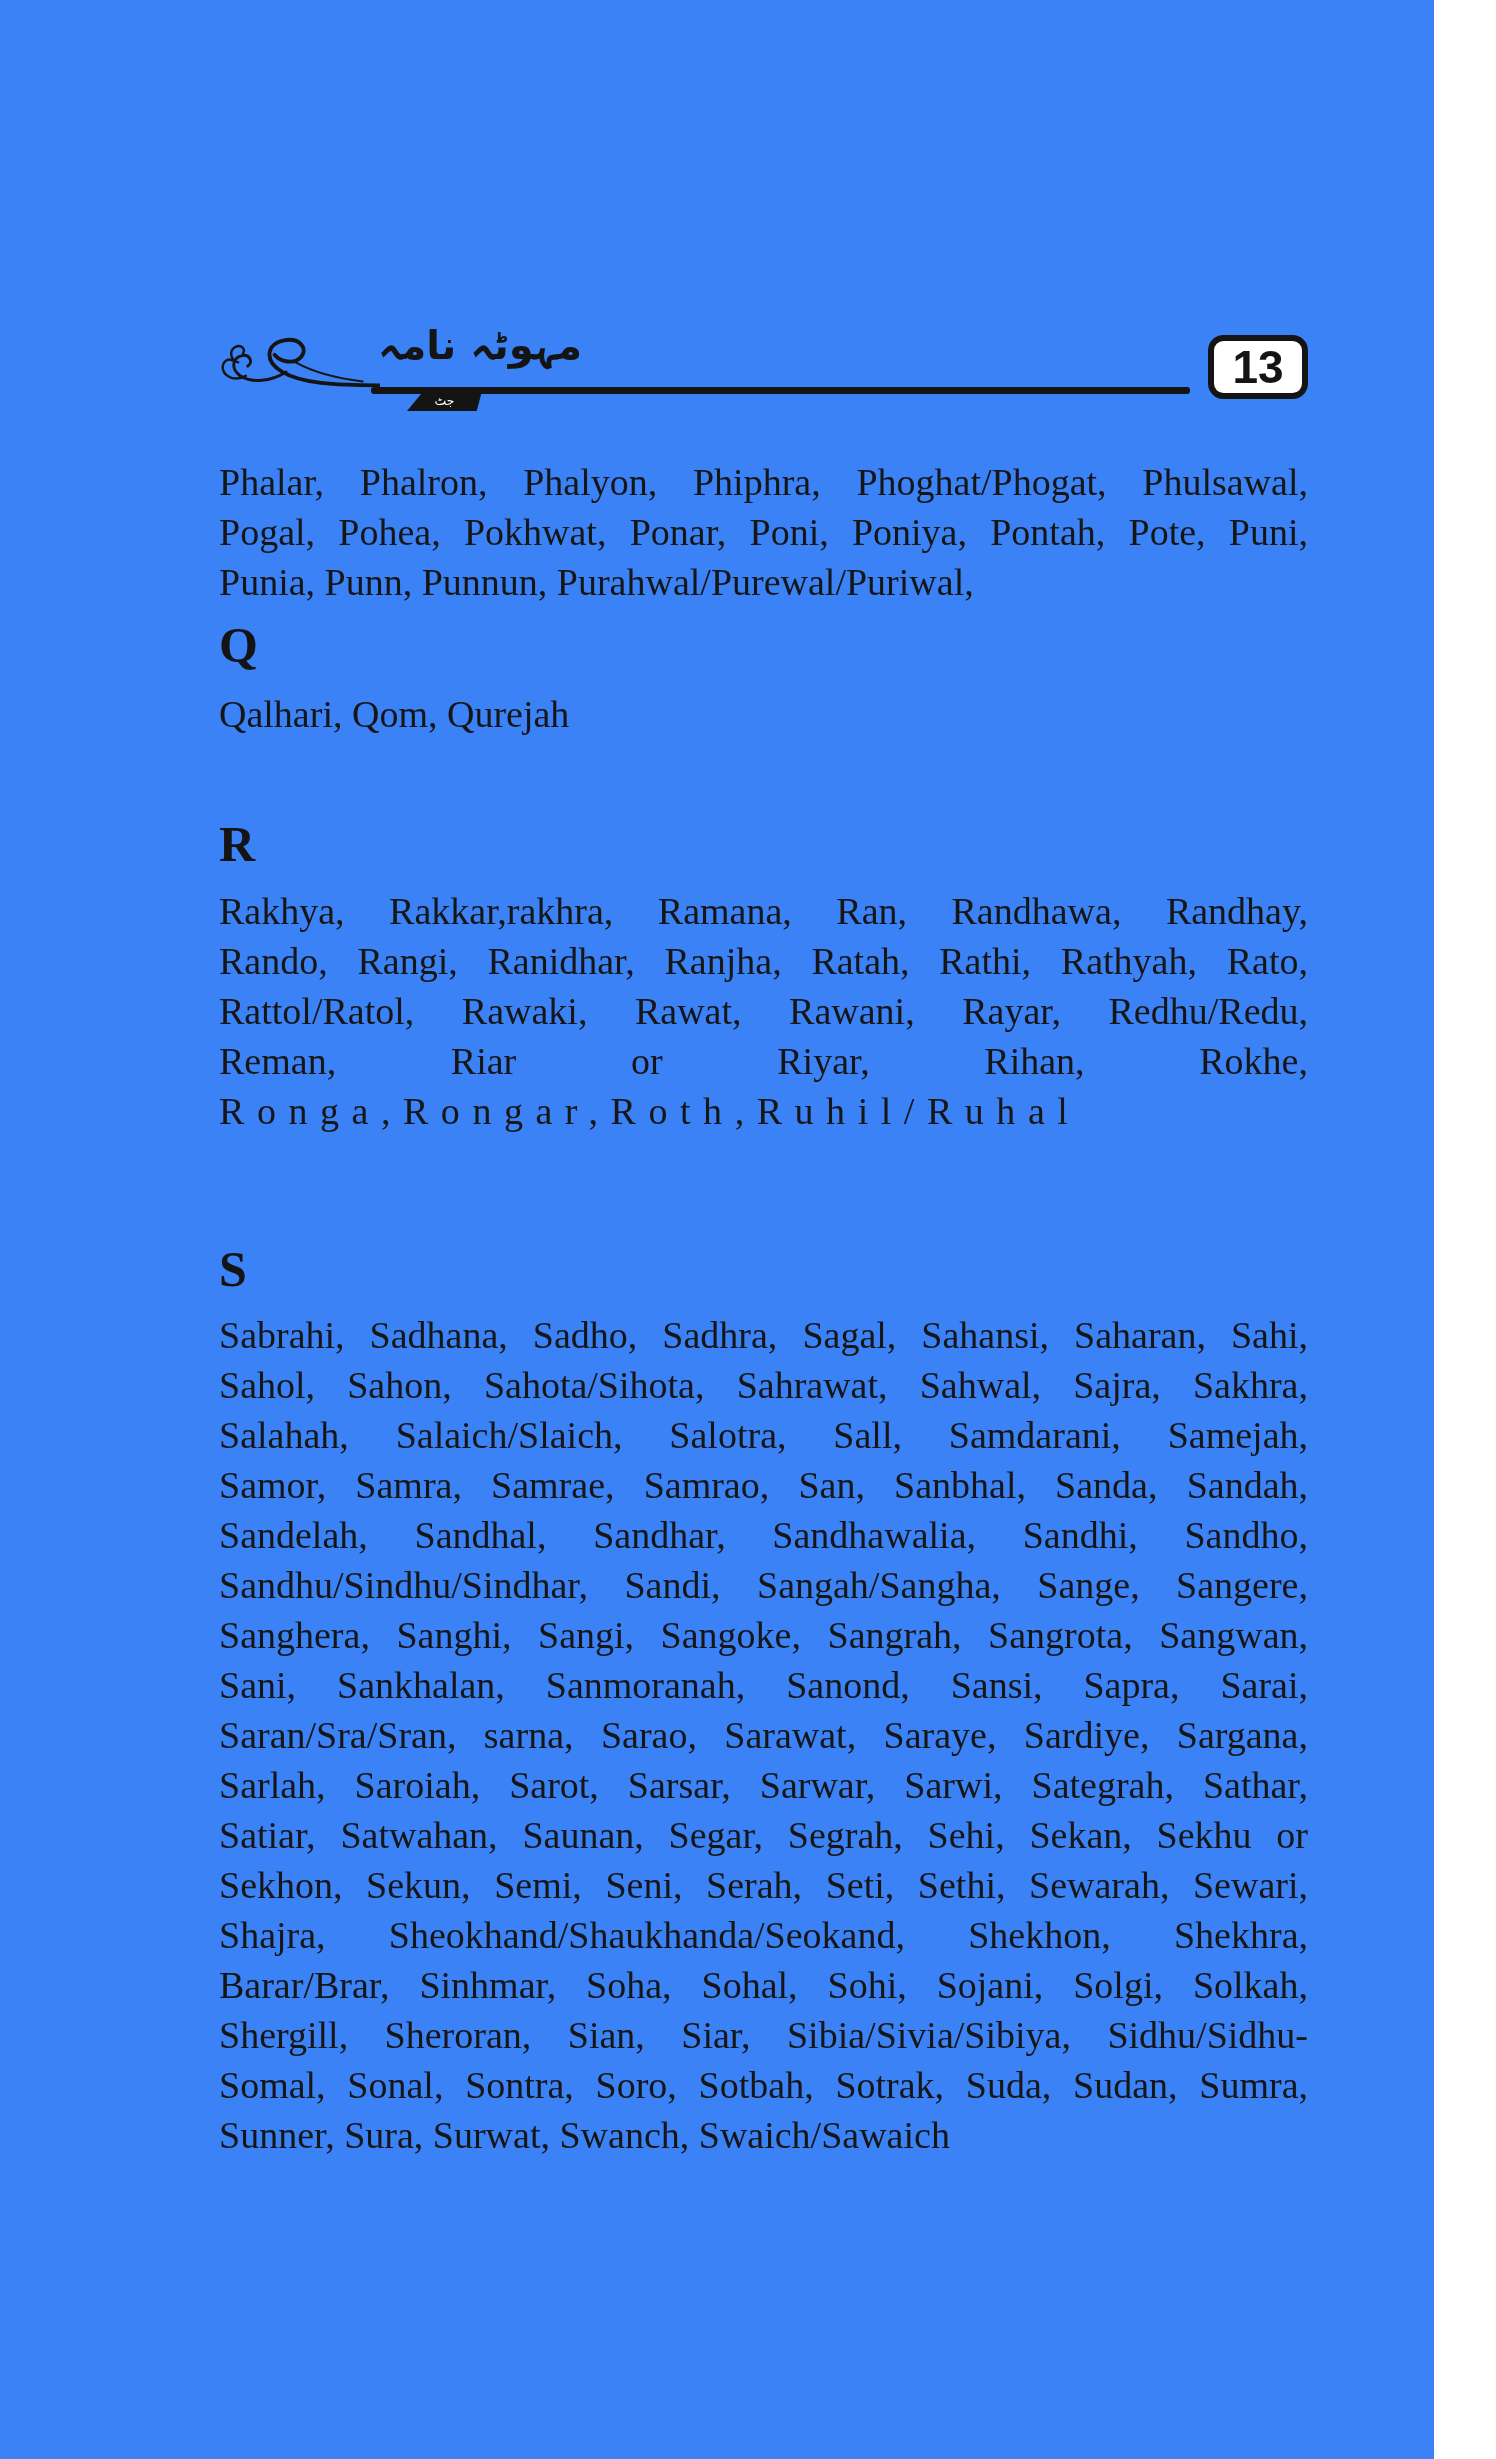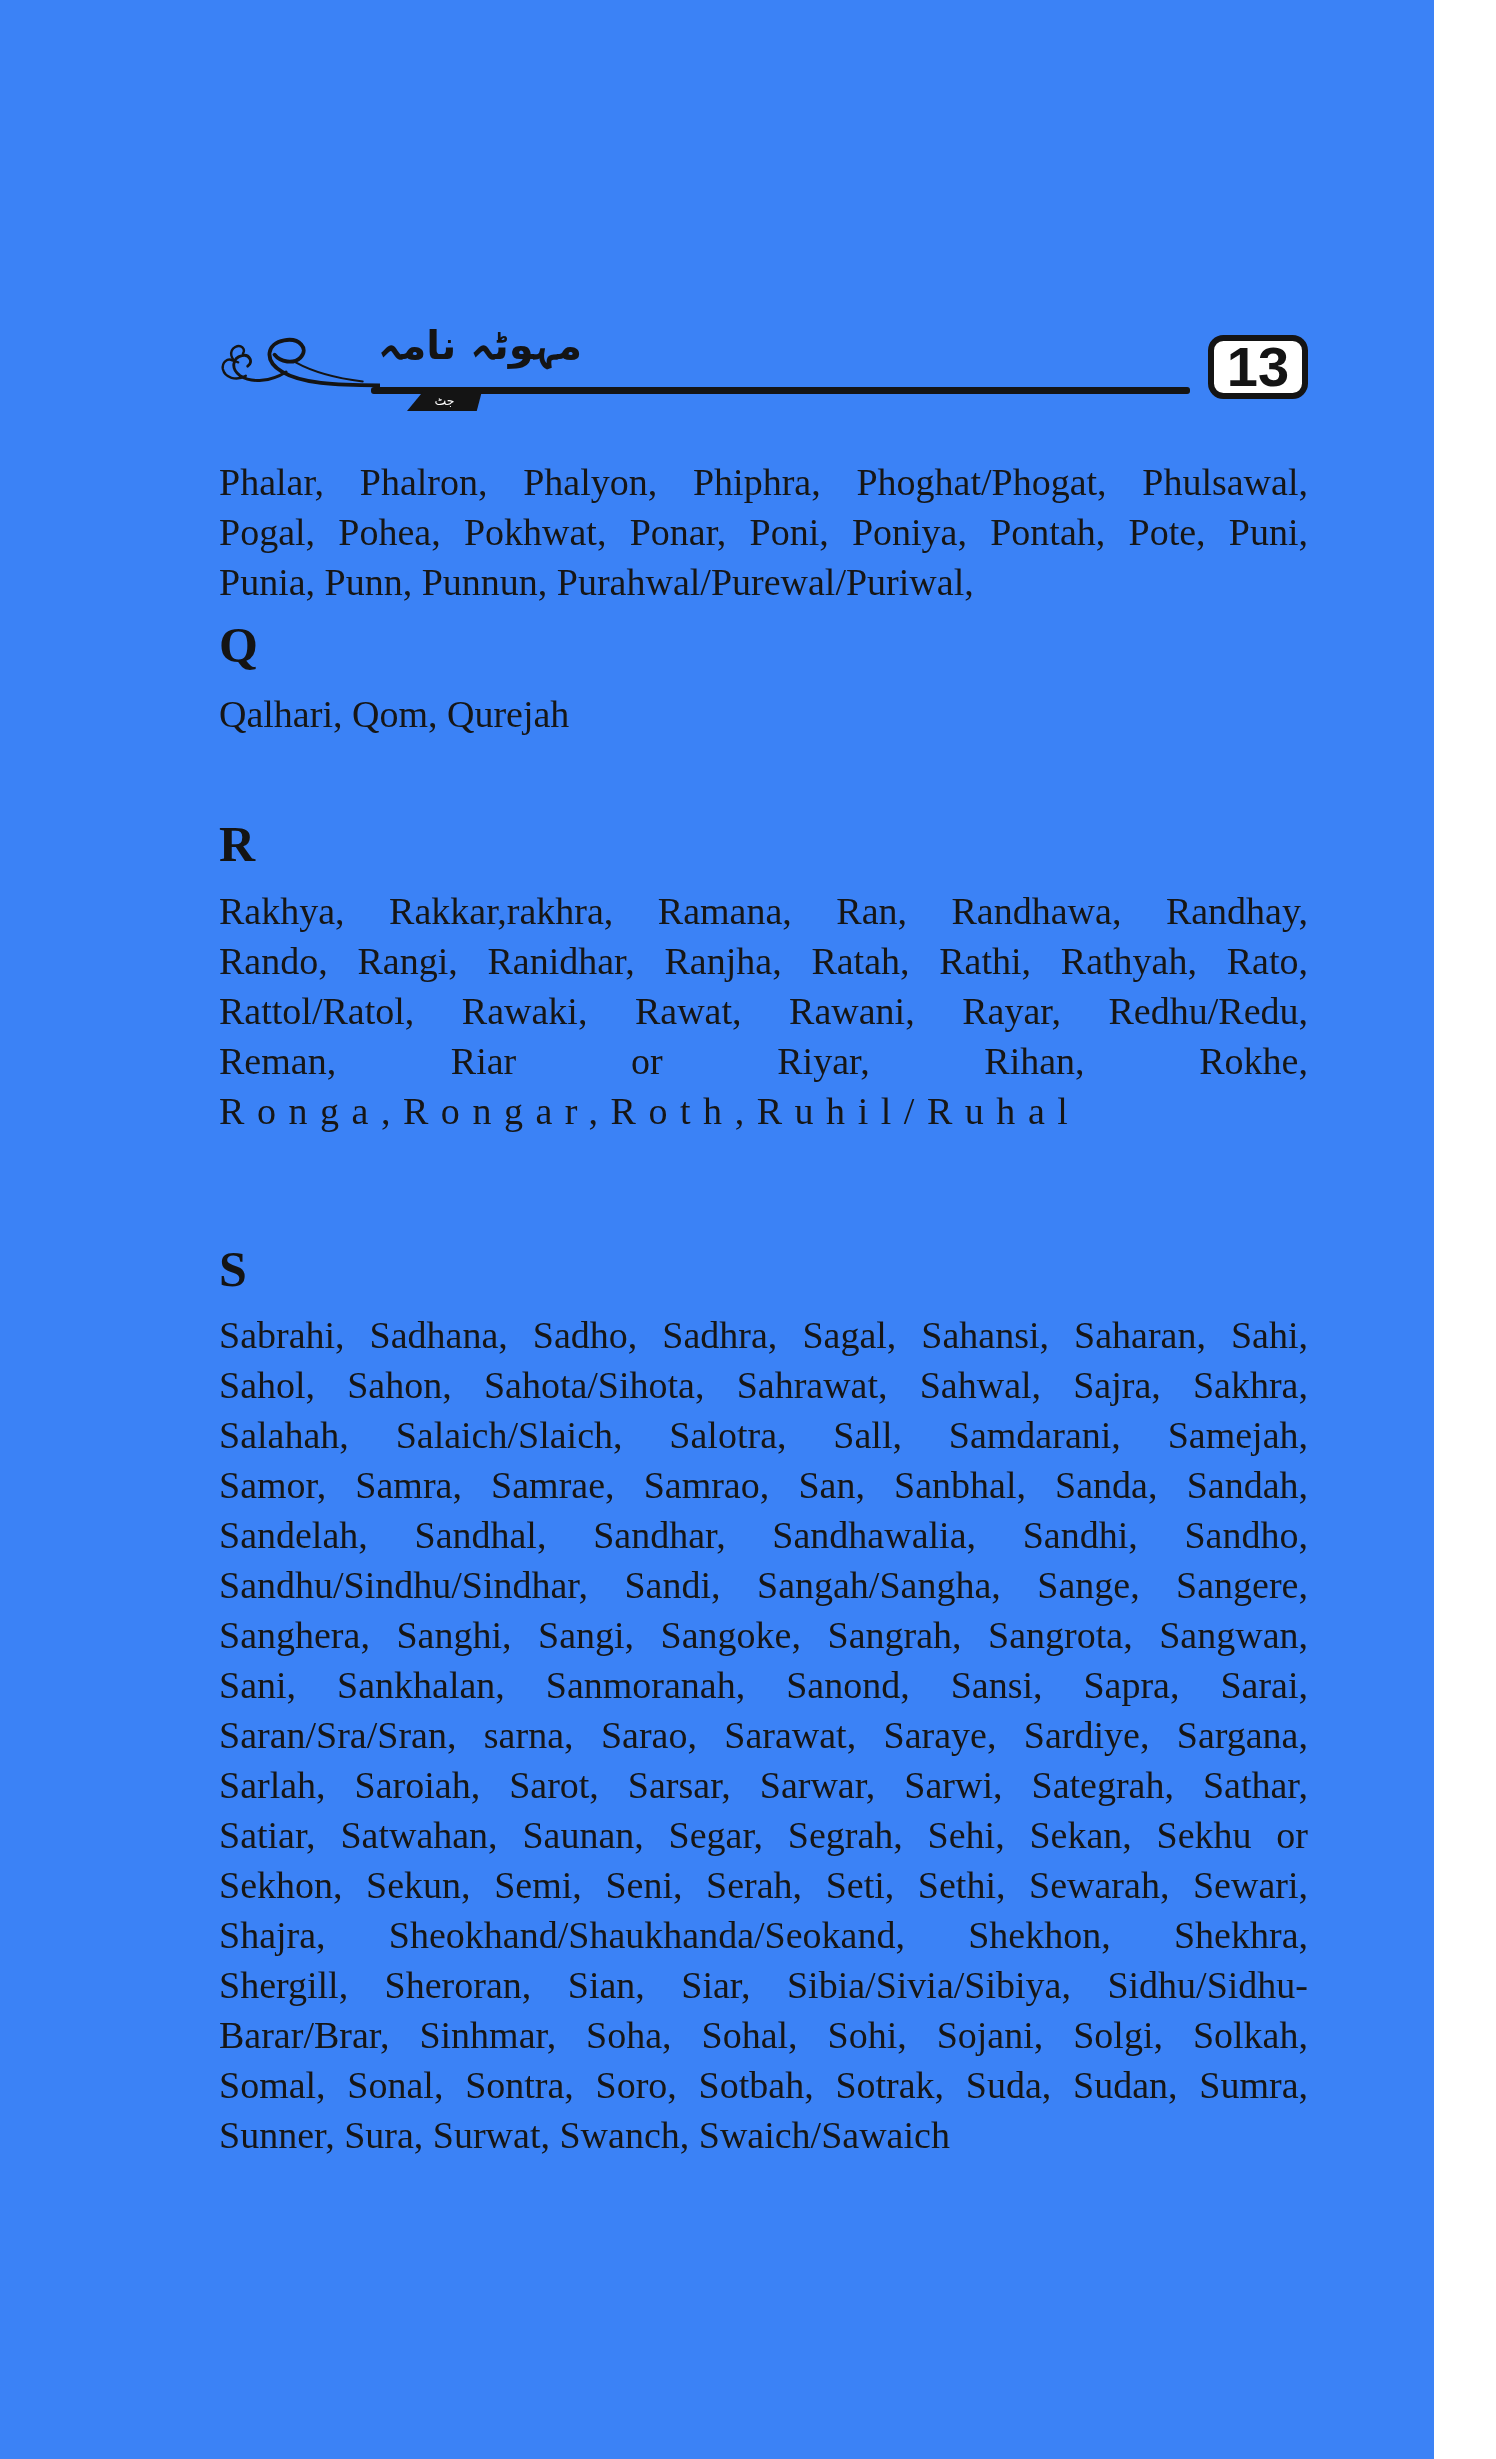--- a/index.html
+++ b/index.html
@@ -40,21 +40,21 @@
     font-size: 12.5px; line-height: 20px; text-align: center;
     direction: rtl;
   }
   .pagebox {
     position: absolute; right: 0; top: 11.5px;
     width: 88px; height: 52px;
     border: 6.7px solid #141414; border-radius: 15.4px;
     background: #ffffff;
     display: flex; align-items: center; justify-content: center;
     font-family: "Liberation Sans", sans-serif;
-    font-weight: bold; font-size: 56px; color: #141414; text-align: right;
+    font-weight: bold; font-size: 46px; color: #141414; text-align: right;
   }
 
   
   .para {
     position: absolute; left: 219px; width: 1089px;
     font-size: 38px; line-height: 50px; color: #161616;
   }
   .para .tline { text-align: justify; text-align-last: justify; }
   .para .tline.last { text-align-last: left; }
   .shead {
@@ -129,20 +129,20 @@
       <div class="tline">Samor, Samra, Samrae, Samrao, San, Sanbhal, Sanda, Sandah,</div>
       <div class="tline">Sandelah, Sandhal, Sandhar, Sandhawalia, Sandhi, Sandho,</div>
       <div class="tline">Sandhu/Sindhu/Sindhar, Sandi, Sangah/Sangha, Sange, Sangere,</div>
       <div class="tline">Sanghera, Sanghi, Sangi, Sangoke, Sangrah, Sangrota, Sangwan,</div>
       <div class="tline">Sani, Sankhalan, Sanmoranah, Sanond, Sansi, Sapra, Sarai,</div>
       <div class="tline">Saran/Sra/Sran, sarna, Sarao, Sarawat, Saraye, Sardiye, Sargana,</div>
       <div class="tline">Sarlah, Saroiah, Sarot, Sarsar, Sarwar, Sarwi, Sategrah, Sathar,</div>
       <div class="tline">Satiar, Satwahan, Saunan, Segar, Segrah, Sehi, Sekan, Sekhu or</div>
       <div class="tline">Sekhon, Sekun, Semi, Seni, Serah, Seti, Sethi, Sewarah, Sewari,</div>
       <div class="tline">Shajra, Sheokhand/Shaukhanda/Seokand, Shekhon, Shekhra,</div>
+      <div class="tline">Barar/Brar, Sinhmar, Soha, Sohal, Sohi, Sojani, Solgi, Solkah,</div>
       <div class="tline">Shergill, Sheroran, Sian, Siar, Sibia/Sivia/Sibiya, Sidhu/Sidhu-</div>
-      <div class="tline">Barar/Brar, Sinhmar, Soha, Sohal, Sohi, Sojani, Solgi, Solkah,</div>
       <div class="tline">Somal, Sonal, Sontra, Soro, Sotbah, Sotrak, Suda, Sudan, Sumra,</div>
       <div class="tline last">Sunner, Sura, Surwat, Swanch, Swaich/Sawaich</div>
     </section>
 
 </div>
 
 
 </body></html>

